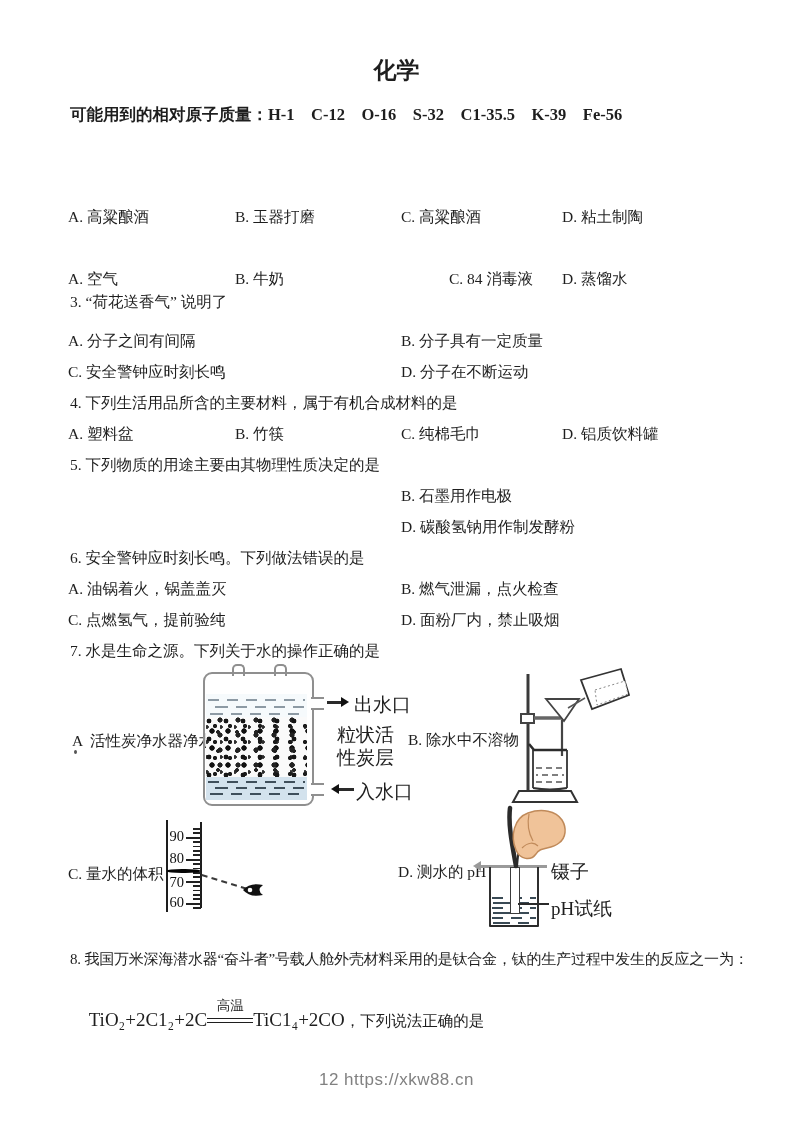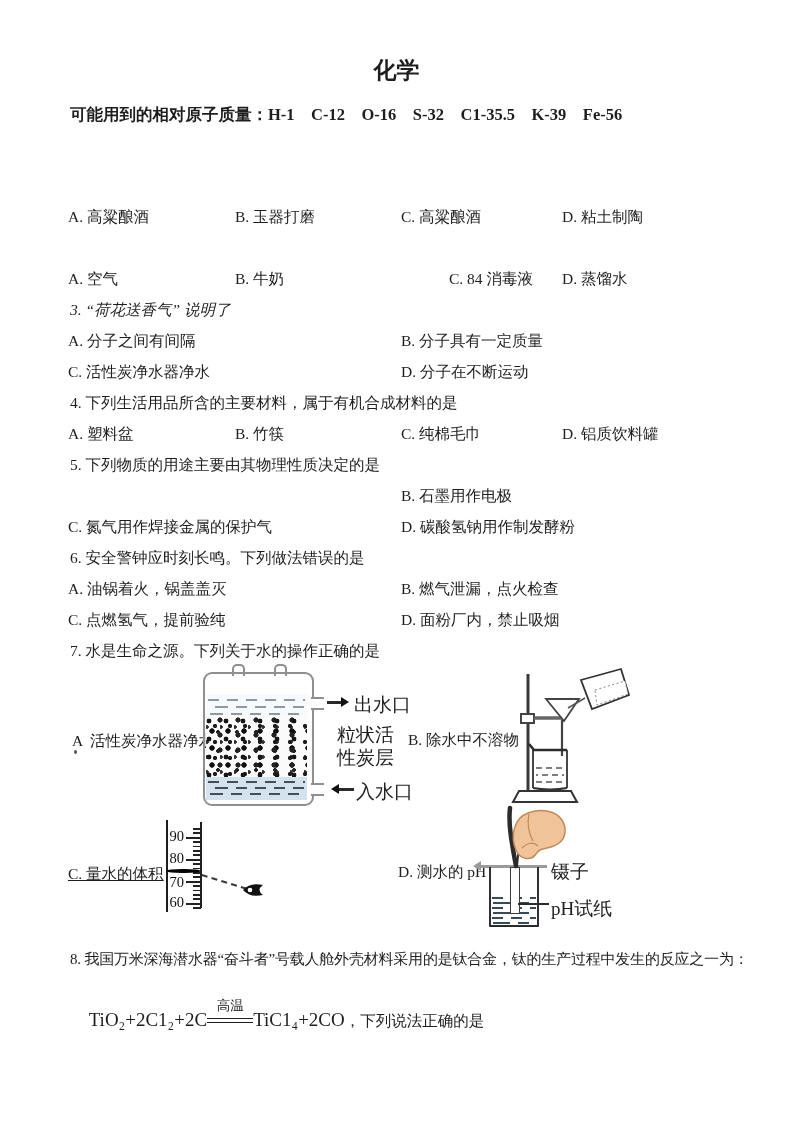--- a/index.html
+++ b/index.html
@@ -61,35 +61,34 @@
   <div class="t" style="left:68px;top:207px;">A. 高粱酿酒</div>
   <div class="t" style="left:235px;top:207px;">B. 玉器打磨</div>
   <div class="t" style="left:401px;top:207px;">C. 高粱酿酒</div>
   <div class="t" style="left:562px;top:207px;">D. 粘土制陶</div>
 
   <div class="t" style="left:68px;top:269px;">A. 空气</div>
   <div class="t" style="left:235px;top:269px;">B. 牛奶</div>
   <div class="t" style="left:401px;top:269px;margin-left:48px;">C. 84 消毒液</div>
   <div class="t" style="left:562px;top:269px;">D. 蒸馏水</div>
 
-  <div class="t" style="left:70px;top:300px;font-style:italic;">3. “荷花送香气” 说明了</div>
+  <div class="t" style="left:70px;top:292px;">3. “荷花送香气” 说明了</div>
   <div class="t" style="left:68px;top:331px;">A. 分子之间有间隔</div>
   <div class="t" style="left:401px;top:331px;">B. 分子具有一定质量</div>
-  <div class="t" style="left:68px;top:362px;">C. 活性炭净水器净水</div>
+  <div class="t" style="left:68px;top:362px;">C. 安全警钟应时刻长鸣</div>
   <div class="t" style="left:401px;top:362px;">D. 分子在不断运动</div>
 
   <div class="t" style="left:70px;top:393px;">4. 下列生活用品所含的主要材料，属于有机合成材料的是</div>
   <div class="t" style="left:68px;top:424px;">A. 塑料盆</div>
   <div class="t" style="left:235px;top:424px;">B. 竹筷</div>
   <div class="t" style="left:401px;top:424px;">C. 纯棉毛巾</div>
   <div class="t" style="left:562px;top:424px;">D. 铝质饮料罐</div>
 
   <div class="t" style="left:70px;top:455px;">5. 下列物质的用途主要由其物理性质决定的是</div>
   <div class="t" style="left:401px;top:486px;">B. 石墨用作电极</div>
-  <div class="t" style="left:68px;top:517px;">C. 氮气用作焊接金属的保护气</div>
   <div class="t" style="left:401px;top:517px;">D. 碳酸氢钠用作制发酵粉</div>
 
   <div class="t" style="left:70px;top:548px;">6. 安全警钟应时刻长鸣。下列做法错误的是</div>
   <div class="t" style="left:68px;top:579px;">A. 油锅着火，锅盖盖灭</div>
   <div class="t" style="left:401px;top:579px;">B. 燃气泄漏，点火检查</div>
   <div class="t" style="left:68px;top:610px;">C. 点燃氢气，提前验纯</div>
   <div class="t" style="left:401px;top:610px;">D. 面粉厂内，禁止吸烟</div>
 
   <div class="t" style="left:70px;top:641px;">7. 水是生命之源。下列关于水的操作正确的是</div>
 
@@ -137,21 +136,21 @@
     <line x1="80" y1="34" x2="63" y2="44" stroke="#555" stroke-width="1.6"></line>
     <path d="M24,80 L29,86 H62" fill="none" stroke="#2c2c2c" stroke-width="2.6"></path>
     <line x1="28" y1="86" x2="28" y2="124" stroke="#333" stroke-width="1.8"></line>
     <line x1="62" y1="86" x2="62" y2="124" stroke="#333" stroke-width="1.8"></line>
     <path d="M28,124 Q45,127 62,124" fill="none" stroke="#333" stroke-width="1.8"></path>
     <line x1="31" y1="104" x2="59" y2="104" stroke="#555" stroke-width="1.4" stroke-dasharray="6,4"></line>
     <line x1="31" y1="111" x2="59" y2="111" stroke="#555" stroke-width="1.4" stroke-dasharray="6,4" stroke-dashoffset="4"></line>
     <line x1="31" y1="118" x2="59" y2="118" stroke="#555" stroke-width="1.4" stroke-dasharray="6,4"></line>
   </svg>
 
-  <div class="t" style="left:68px;top:864px;text-decoration:underline;">C. 量水的体积</div>
+  <div class="t" style="left:68px;top:864px;">C. 量水的体积</div>
   <div>
     <div class="cwall" style="left:166px;top:820px;height:92px;"></div>
     <div class="cwall" style="left:200px;top:822px;height:86px;"></div>
     <div class="cylticks">
         <div class="tick" style="top: 828px;"></div>
         <div class="tick" style="top: 832.4px;"></div>
         <div class="tick major" style="top: 836.8px;"></div>
         <div class="tick" style="top: 841.2px;"></div>
         <div class="tick" style="top: 845.6px;"></div>
         <div class="tick" style="top: 850px;"></div>
@@ -207,14 +206,15 @@
     <div class="lbl" style="left:551px;top:859px;">镊子</div>
     <div class="conn" style="left:518px;top:903px;width:31px;"></div>
     <div class="lbl" style="left:551px;top:896px;">pH试纸</div>
   </div>
 
   <div class="t" style="left:70px;top:950px;font-size:15px;letter-spacing:-0.2px;">8. 我国万米深海潜水器“奋斗者”号载人舱外壳材料采用的是钛合金，钛的生产过程中发生的反应之一为：</div>
   <div class="t eq" style="left:70px;top:984px;">
     <span>TiO₂+2C1₂+2C</span><span class="eq-cond"><span class="eq-cond-t">高温</span><span class="eq-bar"></span></span><span>TiC1₄+2CO</span><span class="eq-tail">，下列说法正确的是</span>
   </div>
 
+  <div class="footer">12 https://xkw88.cn</div>
 
 </div>
 
 </body></html>

